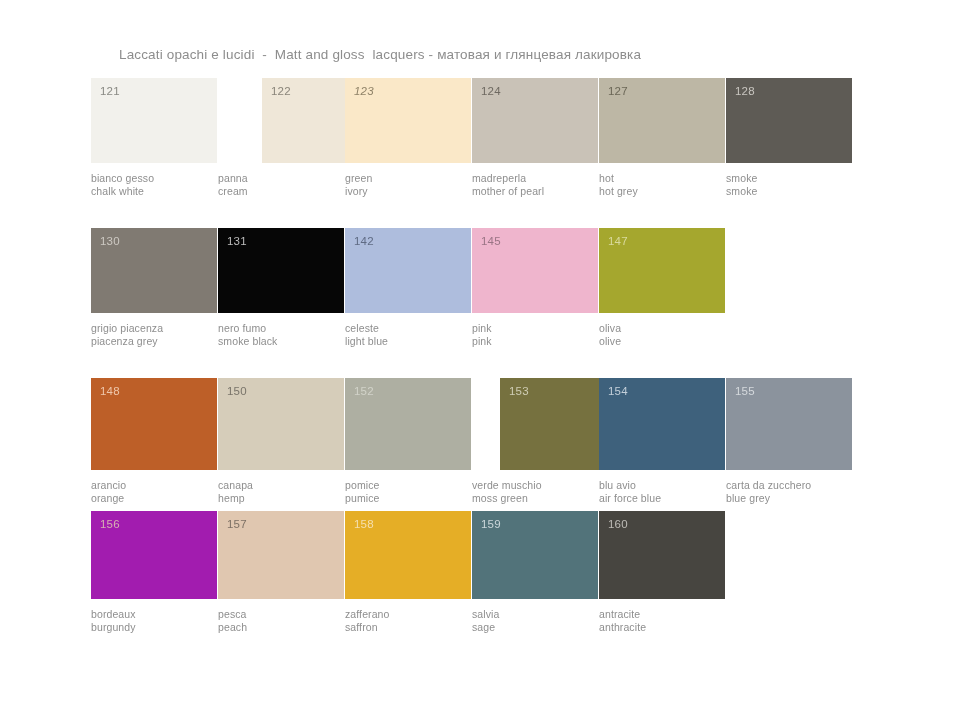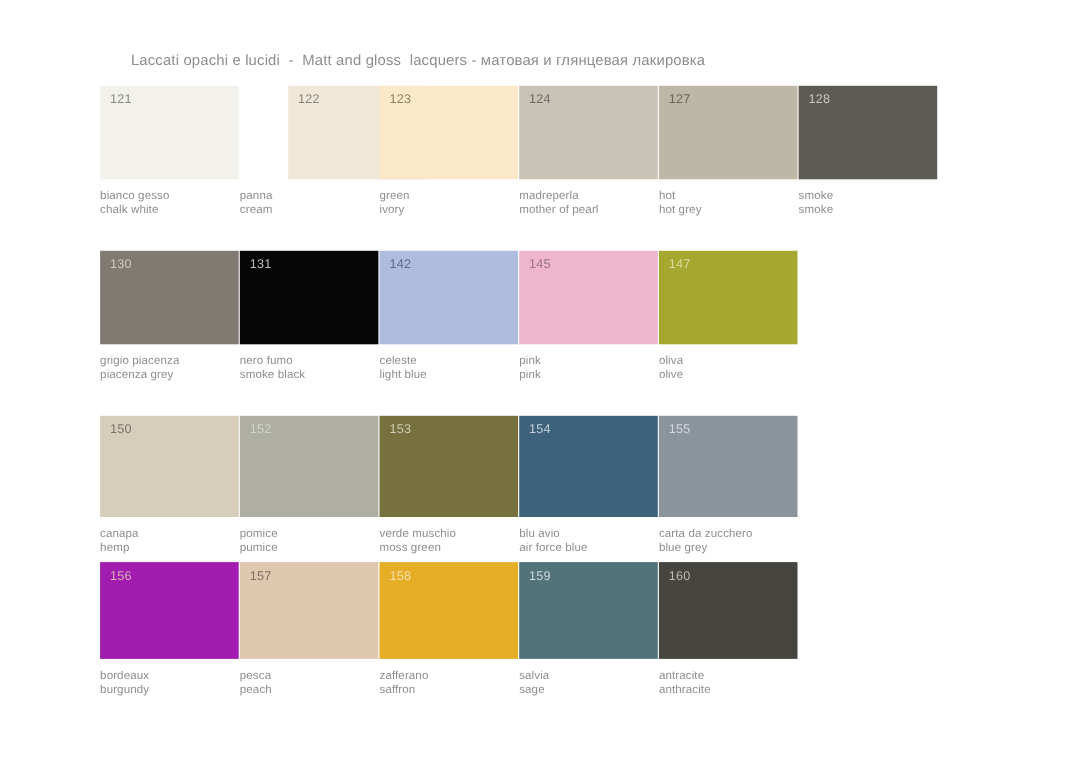--- a/index.html
+++ b/index.html
@@ -91,21 +91,21 @@
           </div>
           <div class="names"><span class="name-it">bianco gesso</span><span class="name-en">chalk white</span></div>
         </div>
         <div class="cell">
           <div class="swatch" style="background: rgb(239, 231, 216); margin-left: 44px;">
             <div class="code" style="color: rgb(138, 133, 122);">122</div>
           </div>
           <div class="names"><span class="name-it">panna</span><span class="name-en">cream</span></div>
         </div>
         <div class="cell">
-          <div class="swatch" style="background: rgb(250, 232, 200);">
+          <div class="swatch" style="background: rgb(250, 232, 200); font-style: italic;">
             <div class="code" style="color: rgb(144, 131, 104);">123</div>
           </div>
           <div class="names"><span class="name-it">green</span><span class="name-en">ivory</span></div>
         </div>
         <div class="cell">
           <div class="swatch" style="background: rgb(201, 194, 183);">
             <div class="code" style="color: rgb(110, 105, 97);">124</div>
           </div>
           <div class="names"><span class="name-it">madreperla</span><span class="name-en">mother of pearl</span></div>
         </div>
@@ -149,33 +149,39 @@
         </div>
         <div class="cell">
           <div class="swatch" style="background: rgb(165, 167, 46);">
             <div class="code" style="color: rgb(217, 218, 157);">147</div>
           </div>
           <div class="names"><span class="name-it">oliva</span><span class="name-en">olive</span></div>
         </div>
       </div>
     <div class="row row-3">
         <div class="cell">
+          <div class="swatch" style="background: rgb(189, 95, 40);">
+            <div class="code" style="color: rgb(238, 199, 171);">148</div>
+          </div>
+          <div class="names"><span class="name-it">arancio</span><span class="name-en">orange</span></div>
+        </div>
+        <div class="cell">
           <div class="swatch" style="background: rgb(214, 205, 186);">
             <div class="code" style="color: rgb(121, 116, 106);">150</div>
           </div>
           <div class="names"><span class="name-it">canapa</span><span class="name-en">hemp</span></div>
         </div>
         <div class="cell">
           <div class="swatch" style="background: rgb(174, 175, 162);">
             <div class="code" style="color: rgb(210, 211, 201);">152</div>
           </div>
           <div class="names"><span class="name-it">pomice</span><span class="name-en">pumice</span></div>
         </div>
         <div class="cell">
-          <div class="swatch" style="background: rgb(118, 113, 63);">
+          <div class="swatch" style="background: rgb(118, 113, 63); margin-left: 28px;">
             <div class="code" style="color: rgb(207, 205, 180);">153</div>
           </div>
           <div class="names"><span class="name-it">verde muschio</span><span class="name-en">moss green</span></div>
         </div>
         <div class="cell">
           <div class="swatch" style="background: rgb(62, 97, 124);">
             <div class="code" style="color: rgb(196, 208, 218);">154</div>
           </div>
           <div class="names"><span class="name-it">blu avio</span><span class="name-en">air force blue</span></div>
         </div>

